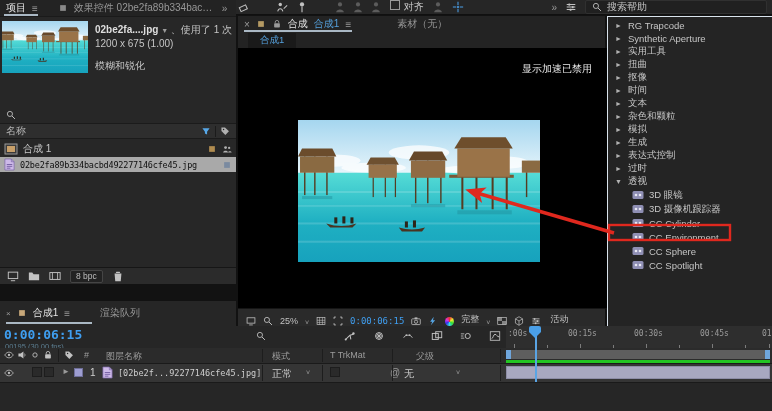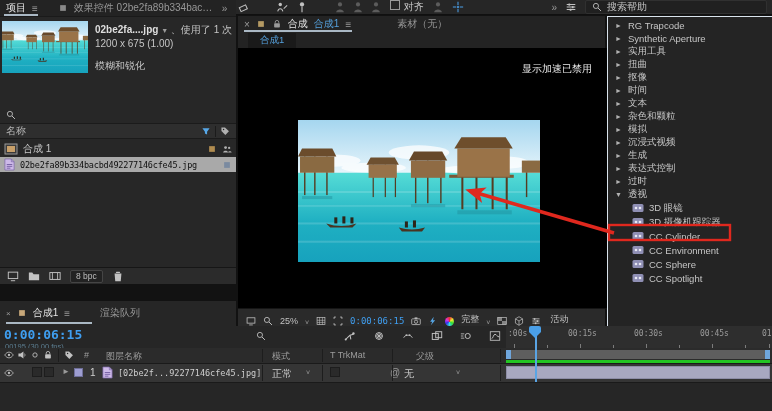--- a/index.html
+++ b/index.html
@@ -583,24 +583,20 @@
     <div class="fxrow">
         <span class="tri">►</span>
         <span>杂色和颗粒</span>
       </div>
     <div class="fxrow">
         <span class="tri">►</span>
         <span>模拟</span>
       </div>
     <div class="fxrow">
         <span class="tri">►</span>
-        <span>沉浸式视频</span>
-      </div>
-    <div class="fxrow">
-        <span class="tri">►</span>
         <span>生成</span>
       </div>
     <div class="fxrow">
         <span class="tri">►</span>
         <span>表达式控制</span>
       </div>
     <div class="fxrow">
         <span class="tri">►</span>
         <span>过时</span>
       </div>

